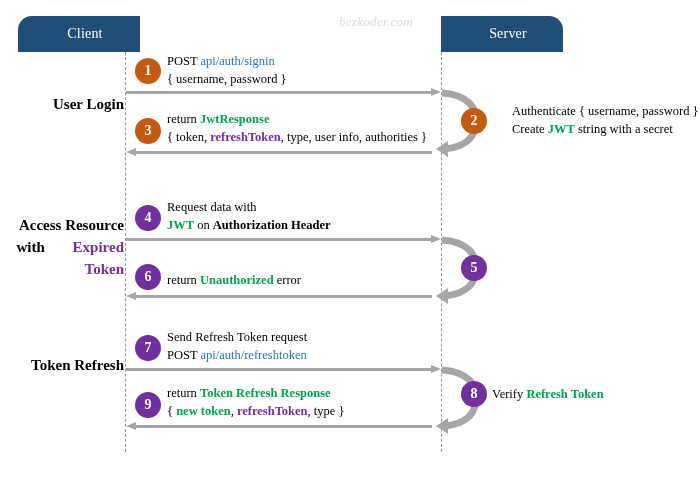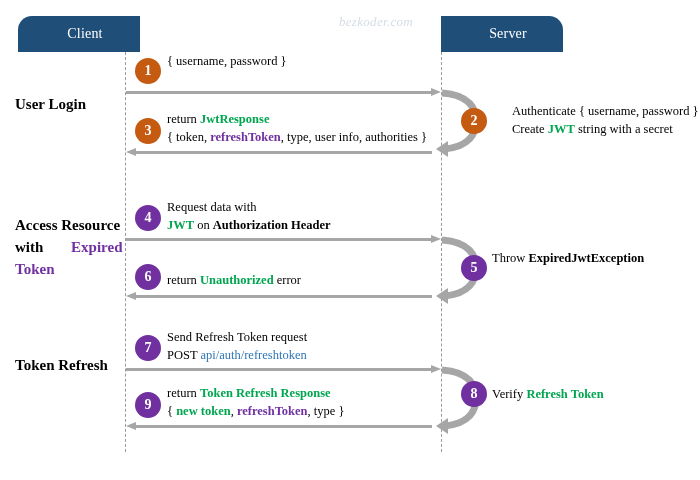--- a/index.html
+++ b/index.html
@@ -52,26 +52,25 @@
     border-left: 1px dashed #9a9a9a;
   }
   #lifeline-client { left: 125px; }
   #lifeline-server { left: 441px; }
 
   
   .phase-label {
     position: absolute;
     left: 0;
     width: 124px;
-    text-align: left;
+    text-align: right;
     font-weight: bold;
     font-size: 15px;
     color: #000000;
     line-height: 1.45;
-    padding-left: 15px;
   }
   .phase-label .accent { color: #7030a0; margin-left: 24px; }
 
   
   .arrow {
     position: absolute;
     height: 6px;
   }
   .arrow .shaft {
     position: absolute;
@@ -222,20 +221,21 @@
 
   <svg class="selfloop" style="left:436px; top:360px;" width="56" height="76" viewBox="0 0 56 76">
     <path d="M6,10 C34,12 40,26 40,38 C40,50 34,64 8,66" fill="none" stroke="#a6a6a6" stroke-width="7" stroke-linecap="butt"></path>
     <polygon points="12,58 12,74 0,66" fill="#a6a6a6"></polygon>
   </svg>
 
   <div class="badge orange" style="left:135px; top:58px;">
     <span>1</span>
   </div>
   <div class="step-text" style="left:167px; top:53px;">
+    <span class="line"><span>POST </span><span class="b">api/auth/signin</span></span>
     <span class="line">{ username, password }</span>
   </div>
 
   <div class="badge orange" style="left:461px; top:108px;">
     <span>2</span>
   </div>
   <div class="step-text" style="left:492px; top:103px;margin-left:20px;">
     <span class="line">Authenticate { username, password }</span>
     <span class="line"><span>Create </span><span class="g">JWT</span><span> string with a secret</span></span>
   </div>
@@ -253,21 +253,20 @@
   </div>
   <div class="step-text" style="left:167px; top:199px;">
     <span class="line">Request data with</span>
     <span class="line"><span class="g">JWT</span><span> on </span><span class="bk">Authorization Header</span></span>
   </div>
 
   <div class="badge purple" style="left:461px; top:255px;">
     <span>5</span>
   </div>
   <div class="step-text" style="left:492px; top:250px;">
-    <span class="line"><span>Throw </span><span class="bk">ExpiredJwtException</span></span>
   </div>
 
   <div class="badge purple" style="left:135px; top:264px;">
     <span>6</span>
   </div>
   <div class="step-text" style="left:167px; top:272px;">
     <span class="line"><span>return </span><span class="g">Unauthorized</span><span> error</span></span>
   </div>
 
   <div class="badge purple" style="left:135px; top:335px;">

